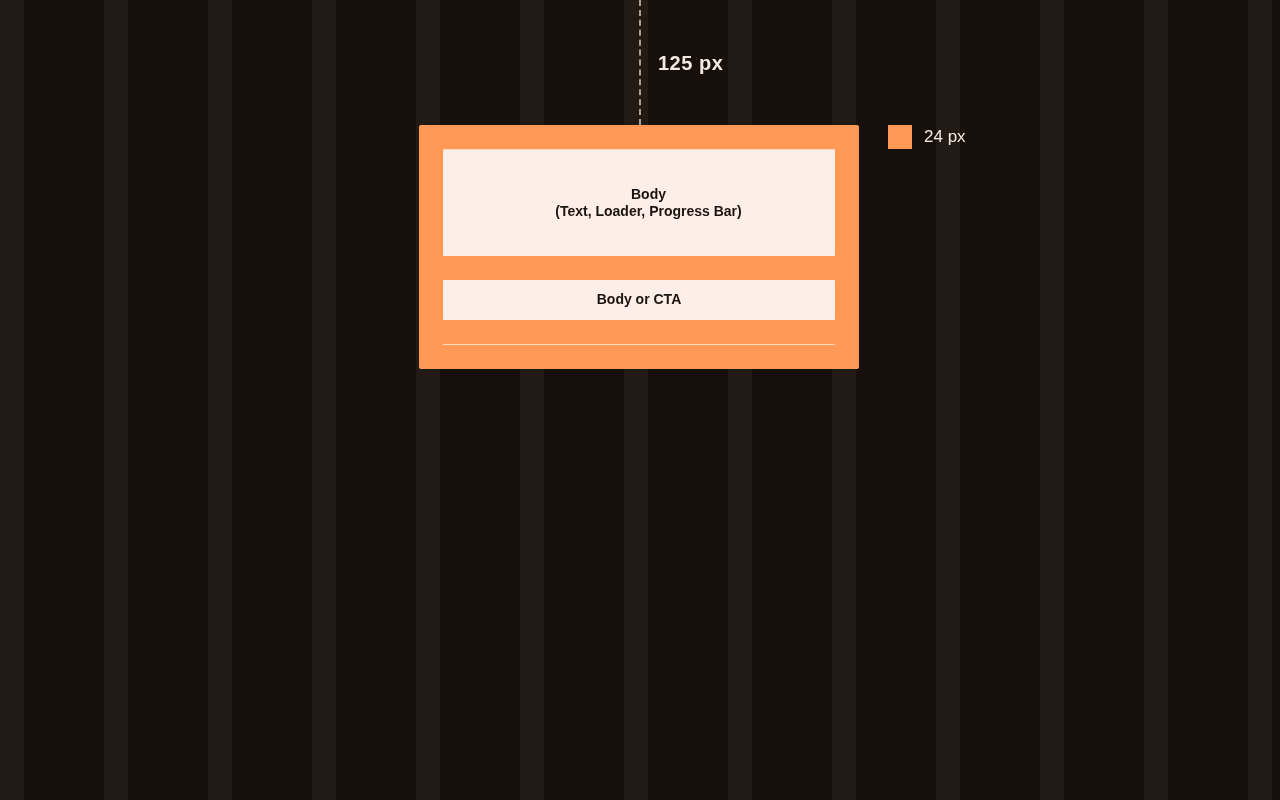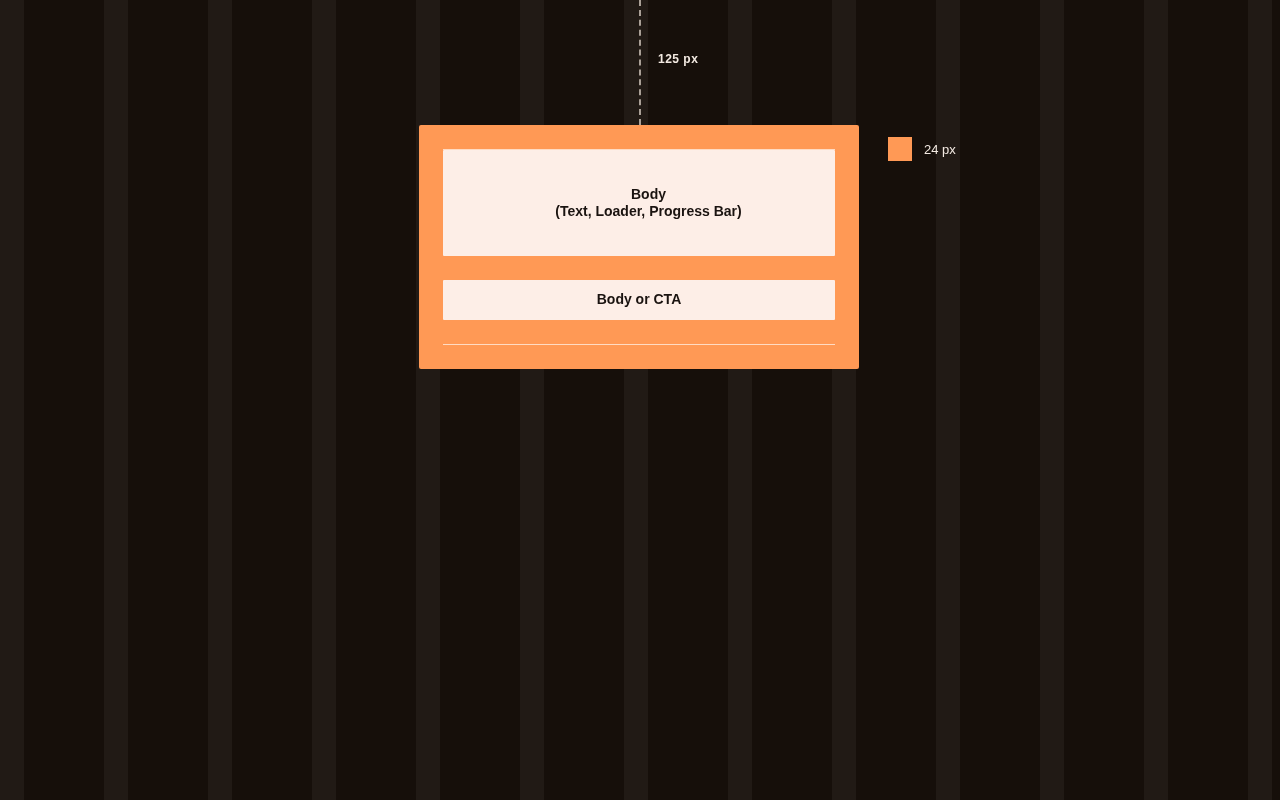--- a/index.html
+++ b/index.html
@@ -23,21 +23,21 @@
   .bg-grid div{
     width:24px;height:100%;background:var(--bar);
   }
   .stage{position:absolute;inset:0;}
   .vline{
     position:absolute;left:639px;top:0;height:125px;width:0;
     border-left:2px dashed #e5d9cf;opacity:.7;
   }
   .vline-label{
     position:absolute;left:658px;top:52px;
-    color:var(--text-light);font-weight:700;font-size:12px;font-stretch:expanded;
+    color:var(--text-light);font-weight:700;font-size:20px;font-stretch:expanded;
     letter-spacing:.5px;
   }
   .card{
     position:absolute;left:419px;top:125px;width:440px;
     background:var(--accent);
     padding:24px 24px;
     box-sizing:border-box;
     border-radius:2px;
   }
   .rule{
@@ -49,21 +49,21 @@
     text-align:center;
     color:var(--text-dark);font-weight:800;font-size:14px;
     border-radius:1px;
     line-height:1.25;
   }
   .sec-header{height:40px;margin:24px 0;}
   .sec-body  {height:106px;margin-bottom:24px;flex-direction:column;white-space:pre-line;padding-left:19px;}
   .sec-cta   {height:40px;margin-bottom:24px;}
   .legend{
     position:absolute;left:888px;top:125px;display:flex;align-items:center;gap:12px;
-    color:var(--text-light);font-size:13px;margin-top:12px;
+    color:var(--text-light);font-size:17px;
   }
   .swatch{width:24px;height:24px;background:var(--accent);}
 </style>
 </head>
 <body>
 
 <div class="bg-grid">
   <div></div>
     <div></div>
     <div></div>

